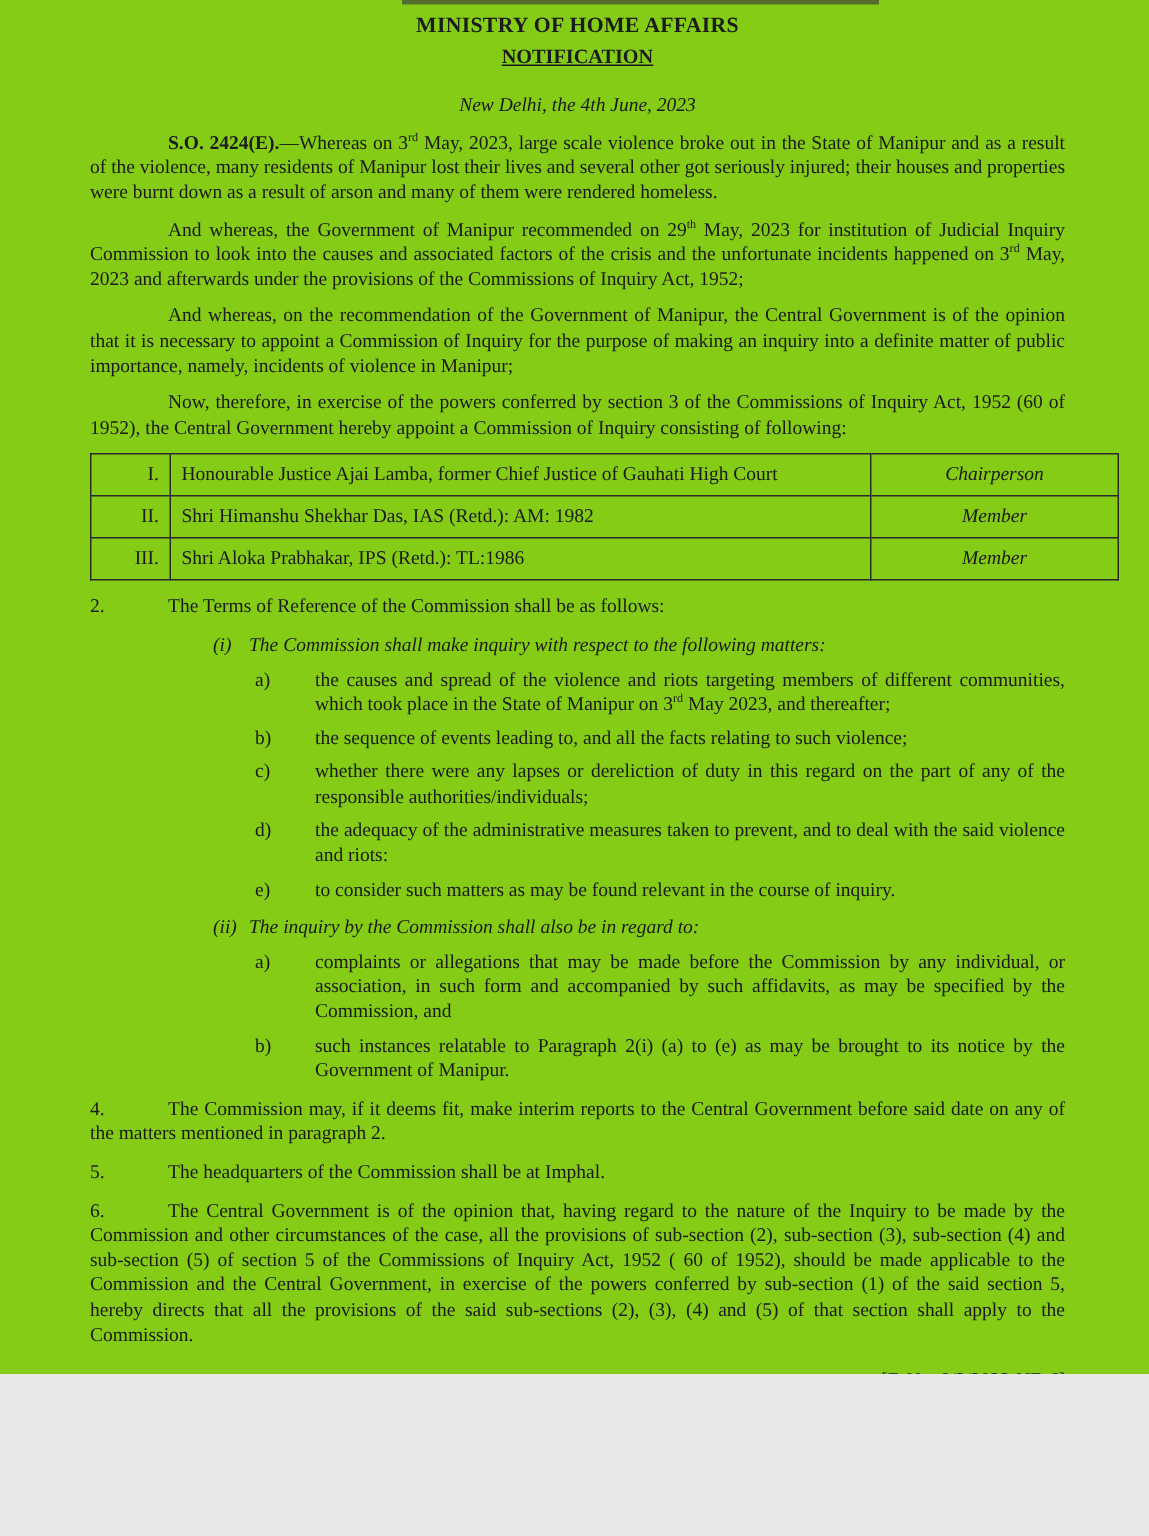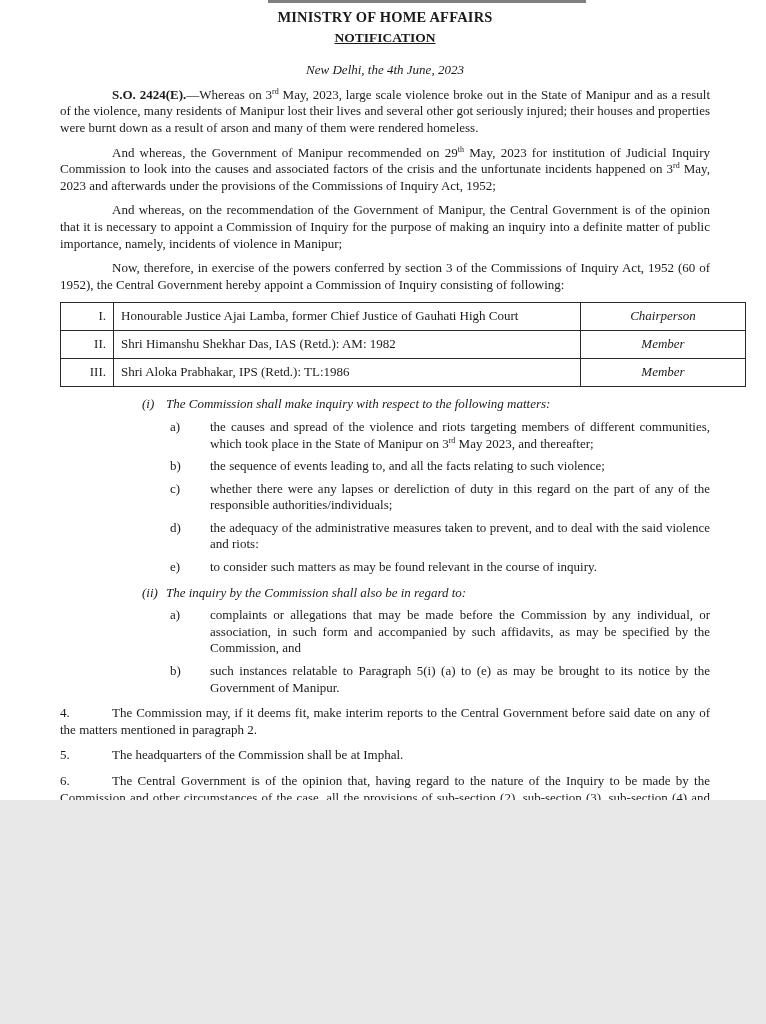--- a/index.html
+++ b/index.html
@@ -1,18 +1,18 @@
 <!DOCTYPE html>
 <html><head>
 <meta charset="utf-8">
 <style>
   html,body { margin:0; padding:0; background:#e8e8e8; }
   .page {
-    position:relative; width:766px; height:800px; margin:0 auto;
-    background:#ffffff; overflow:hidden; color:#1b1b1b;
+    position:relative; width:766px; height:916px; margin:0 auto;
+    background:#84cc16; overflow:hidden; color:#1b1b1b;
     font-family:"Liberation Serif","DejaVu Serif",serif;
     font-size:13px; line-height:16.6px;
   }
   .top-artifact {
     position:absolute; top:0; left:268px; width:318px; height:3px;
     background:#3a3a3a; opacity:.65;
   }
   .content { padding:7px 56px 0 60px; }
   header { text-align:center; }
   .h-ministry { font-size:14.5px; font-weight:bold; margin:2px 0 0 0; letter-spacing:.2px; }
@@ -98,38 +98,39 @@
           <td class="c-role">Member</td>
         </tr>
         <tr>
           <td class="c-no">III.</td>
           <td class="c-name">Shri Aloka Prabhakar, IPS (Retd.): TL:1986</td>
           <td class="c-role">Member</td>
         </tr>
       </tbody>
     </table>
 
+    <p class="numpara"><span class="pnum">2.</span><span>The Terms of Reference of the Commission shall be as follows:</span></p>
 
     <div class="roman-line"><span class="roman-label">(i)</span><span>The Commission shall make inquiry with respect to the following matters:</span></div>
 
     <div class="titem"><span class="tlabel">a)</span><span>the causes and spread of the violence and riots targeting members of different communities, which took place in the State of Manipur on 3</span><sup>rd</sup><span> May 2023, and thereafter;</span></div>
 
     <div class="titem"><span class="tlabel">b)</span><span>the sequence of events leading to, and all the facts relating to such violence;</span></div>
 
     <div class="titem"><span class="tlabel">c)</span><span>whether there were any lapses or dereliction of duty in this regard on the part of any of the responsible authorities/individuals;</span></div>
 
     <div class="titem"><span class="tlabel">d)</span><span>the adequacy of the administrative measures taken to prevent, and to deal with the said violence and riots:</span></div>
 
     <div class="titem"><span class="tlabel">e)</span><span>to consider such matters as may be found relevant in the course of inquiry.</span></div>
 
     <div class="roman-line"><span class="roman-label">(ii)</span><span>The inquiry by the Commission shall also be in regard to:</span></div>
 
     <div class="titem"><span class="tlabel">a)</span><span>complaints or allegations that may be made before the Commission by any individual, or association, in such form and accompanied by such affidavits, as may be specified by the Commission, and</span></div>
 
-    <div class="titem"><span class="tlabel">b)</span><span>such instances relatable to Paragraph 5(i) (a) to (e) as may be brought to its notice by the Government of Manipur.</span></div>
+    <div class="titem"><span class="tlabel">b)</span><span>such instances relatable to Paragraph 2(i) (a) to (e) as may be brought to its notice by the Government of Manipur.</span></div>
 
 
     <p class="numpara"><span class="pnum">4.</span><span>The Commission may, if it deems fit, make interim reports to the Central Government before said date on any of the matters mentioned in paragraph 2.</span></p>
 
     <p class="numpara"><span class="pnum">5.</span><span>The headquarters of the Commission shall be at Imphal.</span></p>
 
     <p class="numpara"><span class="pnum">6.</span><span>The Central Government is of the opinion that, having regard to the nature of the Inquiry to be made by the Commission and other circumstances of the case, all the provisions of sub-section (2), sub-section (3), sub-section (4) and sub-section (5) of section 5 of the Commissions of Inquiry Act, 1952 ( 60 of 1952), should be made applicable to the Commission and the Central Government, in exercise of the powers conferred by sub-section (1) of the said section 5, hereby directs that all the provisions of the said sub-sections (2), (3), (4) and (5) of that section shall apply to the Commission.</span></p>
 
     <div class="signoff">
       <div class="fileno">[F. No. 8/3/2023-NE. I]</div>

